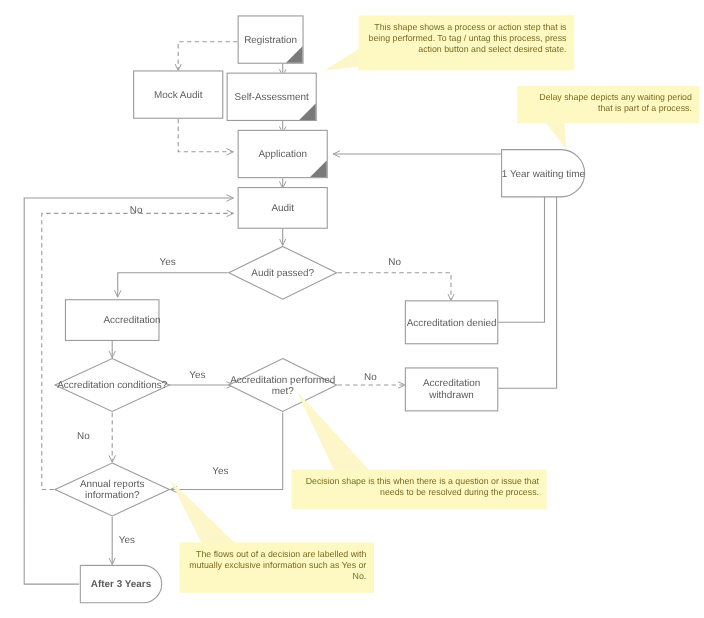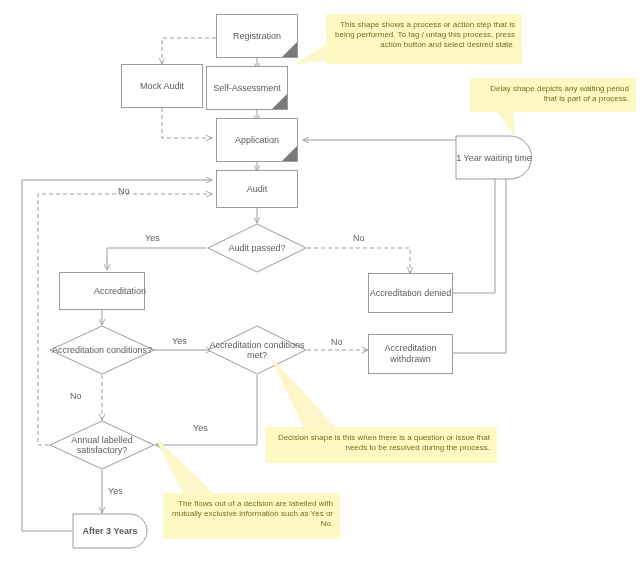--- a/index.html
+++ b/index.html
@@ -182,21 +182,21 @@
 
     
     <path d="M452,293 L495,293 L495,163" marker-end="url(#arrow)"></path>
 
     
     <path d="M452,353 L506,353 L506,163" marker-end="url(#arrow)"></path>
 
   </g>
 </svg>
 
-<div class="node process" style="left:216px; top:14px; width:82px; height:44px;">
+<div class="node process" style="left:216px; top:14px; width:60px; height:44px;">
   <span>Registration</span>
   <span class="corner-tri"></span>
 </div>
 
 <div class="node process" style="left:121px; top:64px; width:82px; height:44px;">
   <span>Mock Audit</span>
 </div>
 
 <div class="node process" style="left:206px; top:66px; width:82px; height:44px;">
   <span>Self-Assessment</span>
@@ -235,28 +235,28 @@
   <svg width="106" height="50" viewBox="0 0 106 50" xmlns="http://www.w3.org/2000/svg">
     <polygon points="53,1 105,25 53,49 1,25" fill="#ffffff" stroke="#9b9b9b" stroke-width="1"></polygon>
   </svg>
   <div class="decision-label">Accreditation conditions?</div>
 </div>
 
 <div class="decision-wrap" style="left:207px; top:325px; width:100px; height:50px;">
   <svg width="100" height="50" viewBox="0 0 100 50" xmlns="http://www.w3.org/2000/svg">
     <polygon points="50,1 99,25 50,49 1,25" fill="#ffffff" stroke="#9b9b9b" stroke-width="1"></polygon>
   </svg>
-  <div class="decision-label">Accreditation conditions met?</div>
+  <div class="decision-label">Accreditation performed met?</div>
 </div>
 
 <div class="decision-wrap" style="left:49px; top:420px; width:106px; height:50px;">
   <svg width="106" height="50" viewBox="0 0 106 50" xmlns="http://www.w3.org/2000/svg">
     <polygon points="53,1 105,25 53,49 1,25" fill="#ffffff" stroke="#9b9b9b" stroke-width="1"></polygon>
   </svg>
-  <div class="decision-label">Annual labelled satisfactory?</div>
+  <div class="decision-label">Annual reports information?</div>
 </div>
 
 <div class="delay-wrap" style="left:455px; top:135px; width:78px; height:45px;">
   <svg width="78" height="45" viewBox="0 0 78 45" xmlns="http://www.w3.org/2000/svg">
     <path d="M1,1 L55,1 A21.5,21.5 0 0 1 55,44 L1,44 Z" fill="#ffffff" stroke="#9b9b9b" stroke-width="1"></path>
   </svg>
   <div class="delay-label" style="padding-right:8px;">1 Year waiting time</div>
 </div>
 
 <div class="delay-wrap" style="left:72px; top:513px; width:76px; height:36px;font-weight:bold;">

